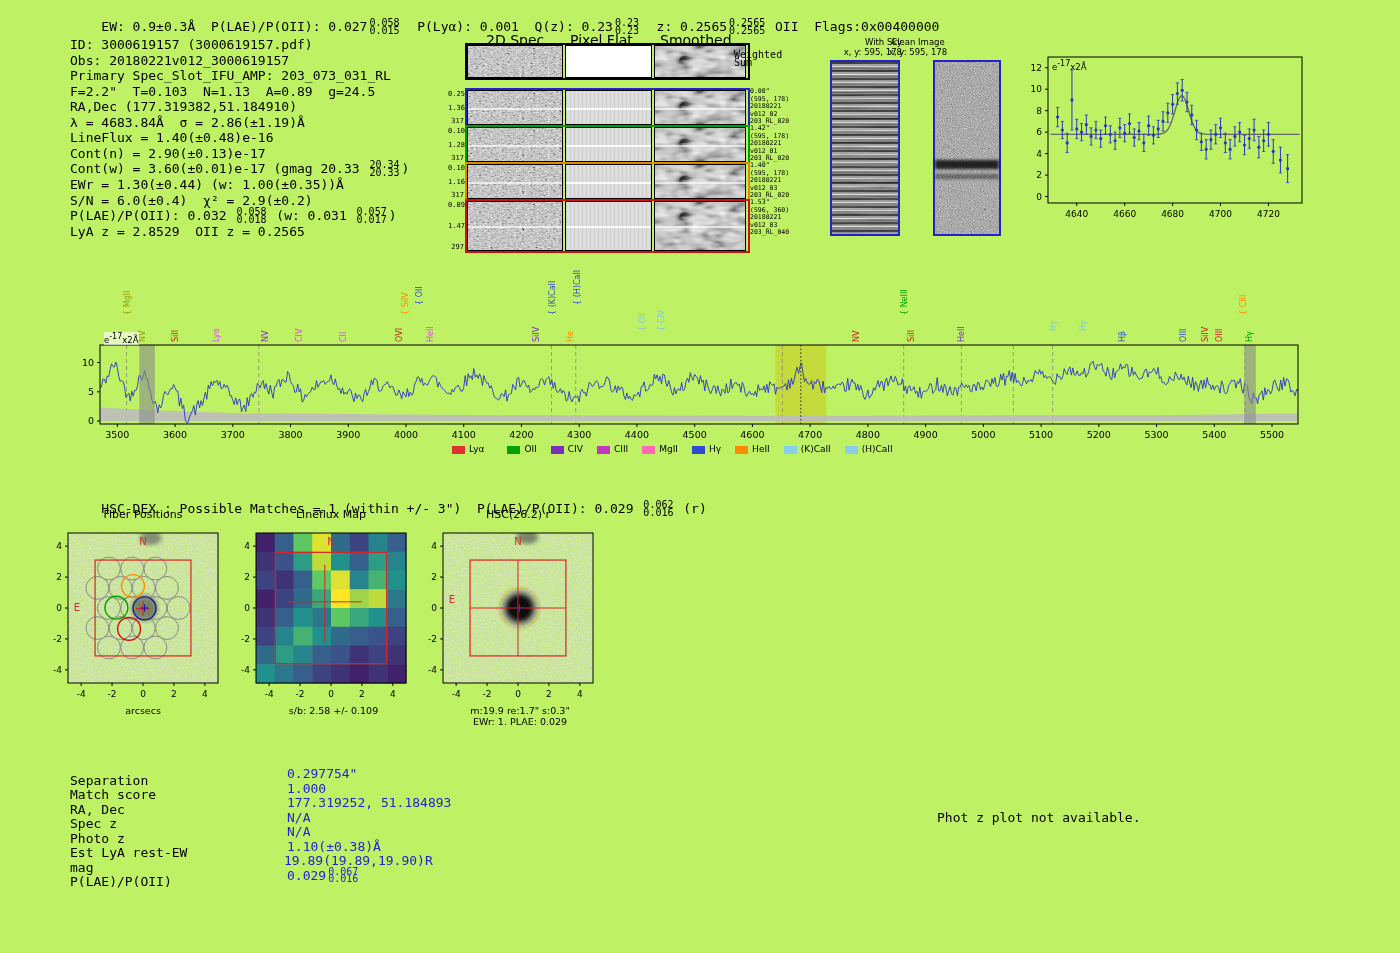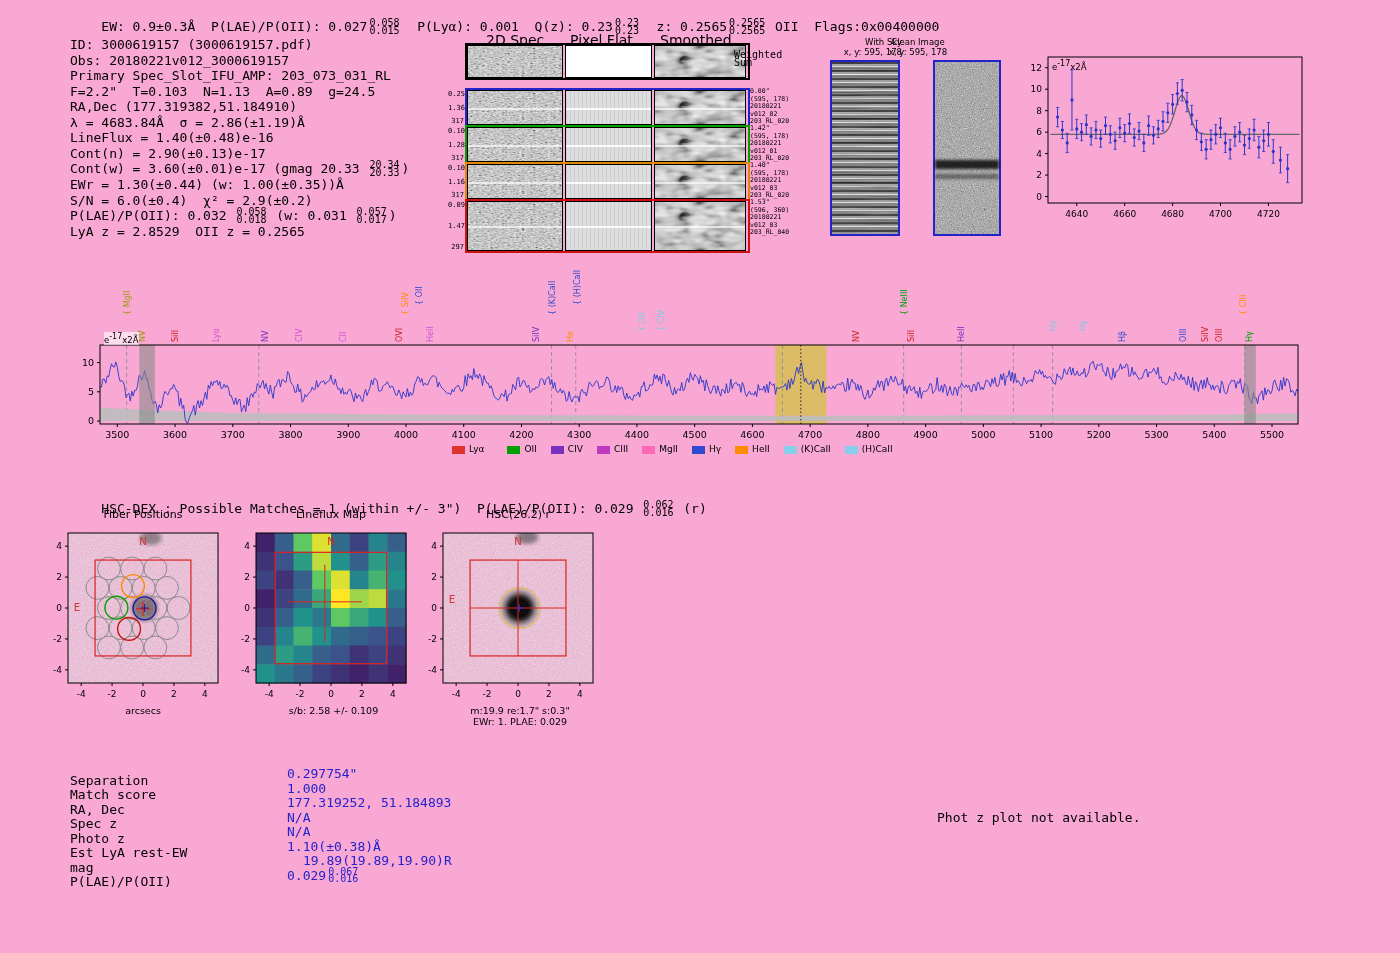--- a/index.html
+++ b/index.html
@@ -1,17 +1,17 @@
 <!DOCTYPE html>
 <html><head>
 <meta charset="utf-8">
 <style>
   * { box-sizing: border-box; margin:0; padding:0; }
   body { background:#fff; }
-  .page { position:relative; width:1400px; height:953px; background:#f9a8d4; overflow:hidden;
+  .page { position:relative; width:1400px; height:953px; background:#bef264; overflow:hidden;
           font-family:"DejaVu Sans Mono", monospace; color:#000; }
   .abs { position:absolute; }
   .mono { font-family:"DejaVu Sans Mono", monospace; white-space:pre; }
   .sans { font-family:"DejaVu Sans", sans-serif; }
   .h13 { font-size:13px; }
   .frac { display:inline-flex; flex-direction:column; font-size:10px; line-height:7.5px;
           vertical-align:middle; transform:translateY(-1px); margin:0 2px; }
   .infoline { font-size:13px; line-height:15.5px; white-space:pre; }
   .panel { position:absolute; border:1px solid #000; overflow:hidden; background:#cfcfcf; }
   .rowframe { position:absolute; border:2px solid #000; }
@@ -809,20 +809,20 @@
       <div class="tvalue" style="left: 217px; top: 14.55px;"><span>1.000</span></div>
       <div class="tlabel" style="left: 0px; top: 35.6px;">RA, Dec</div>
       <div class="tvalue" style="left: 217px; top: 29.1px;"><span>177.319252, 51.184893</span></div>
       <div class="tlabel" style="left: 0px; top: 50.15px;">Spec z</div>
       <div class="tvalue" style="left: 217px; top: 43.65px;"><span>N/A</span></div>
       <div class="tlabel" style="left: 0px; top: 64.7px;">Photo z</div>
       <div class="tvalue" style="left: 217px; top: 58.2px;"><span>N/A</span></div>
       <div class="tlabel" style="left: 0px; top: 79.25px;">Est LyA rest-EW</div>
       <div class="tvalue" style="left: 217px; top: 72.75px;"><span>1.10(±0.38)Å</span></div>
       <div class="tlabel" style="left: 0px; top: 93.8px;">mag</div>
-      <div class="tvalue" style="left: 233px; top: 87.3px;"><span>19.89(19.89,19.90)R</span></div>
+      <div class="tvalue" style="left: 214px; top: 87.3px;"><span>19.89(19.89,19.90)R</span></div>
       <div class="tlabel" style="left: 0px; top: 108.35px;">P(LAE)/P(OII)</div>
       <div class="tvalue" style="left: 217px; top: 101.85px;"><span>0.029</span><span class="frac" style="color: rgb(35, 35, 204);"><span>0.067</span><span>0.016</span></span></div>
     </div>
 
   <div class="abs mono h13" style="left:937px;top:810px">Phot z plot not available.</div>
 
 </div>
 
 </body></html>

